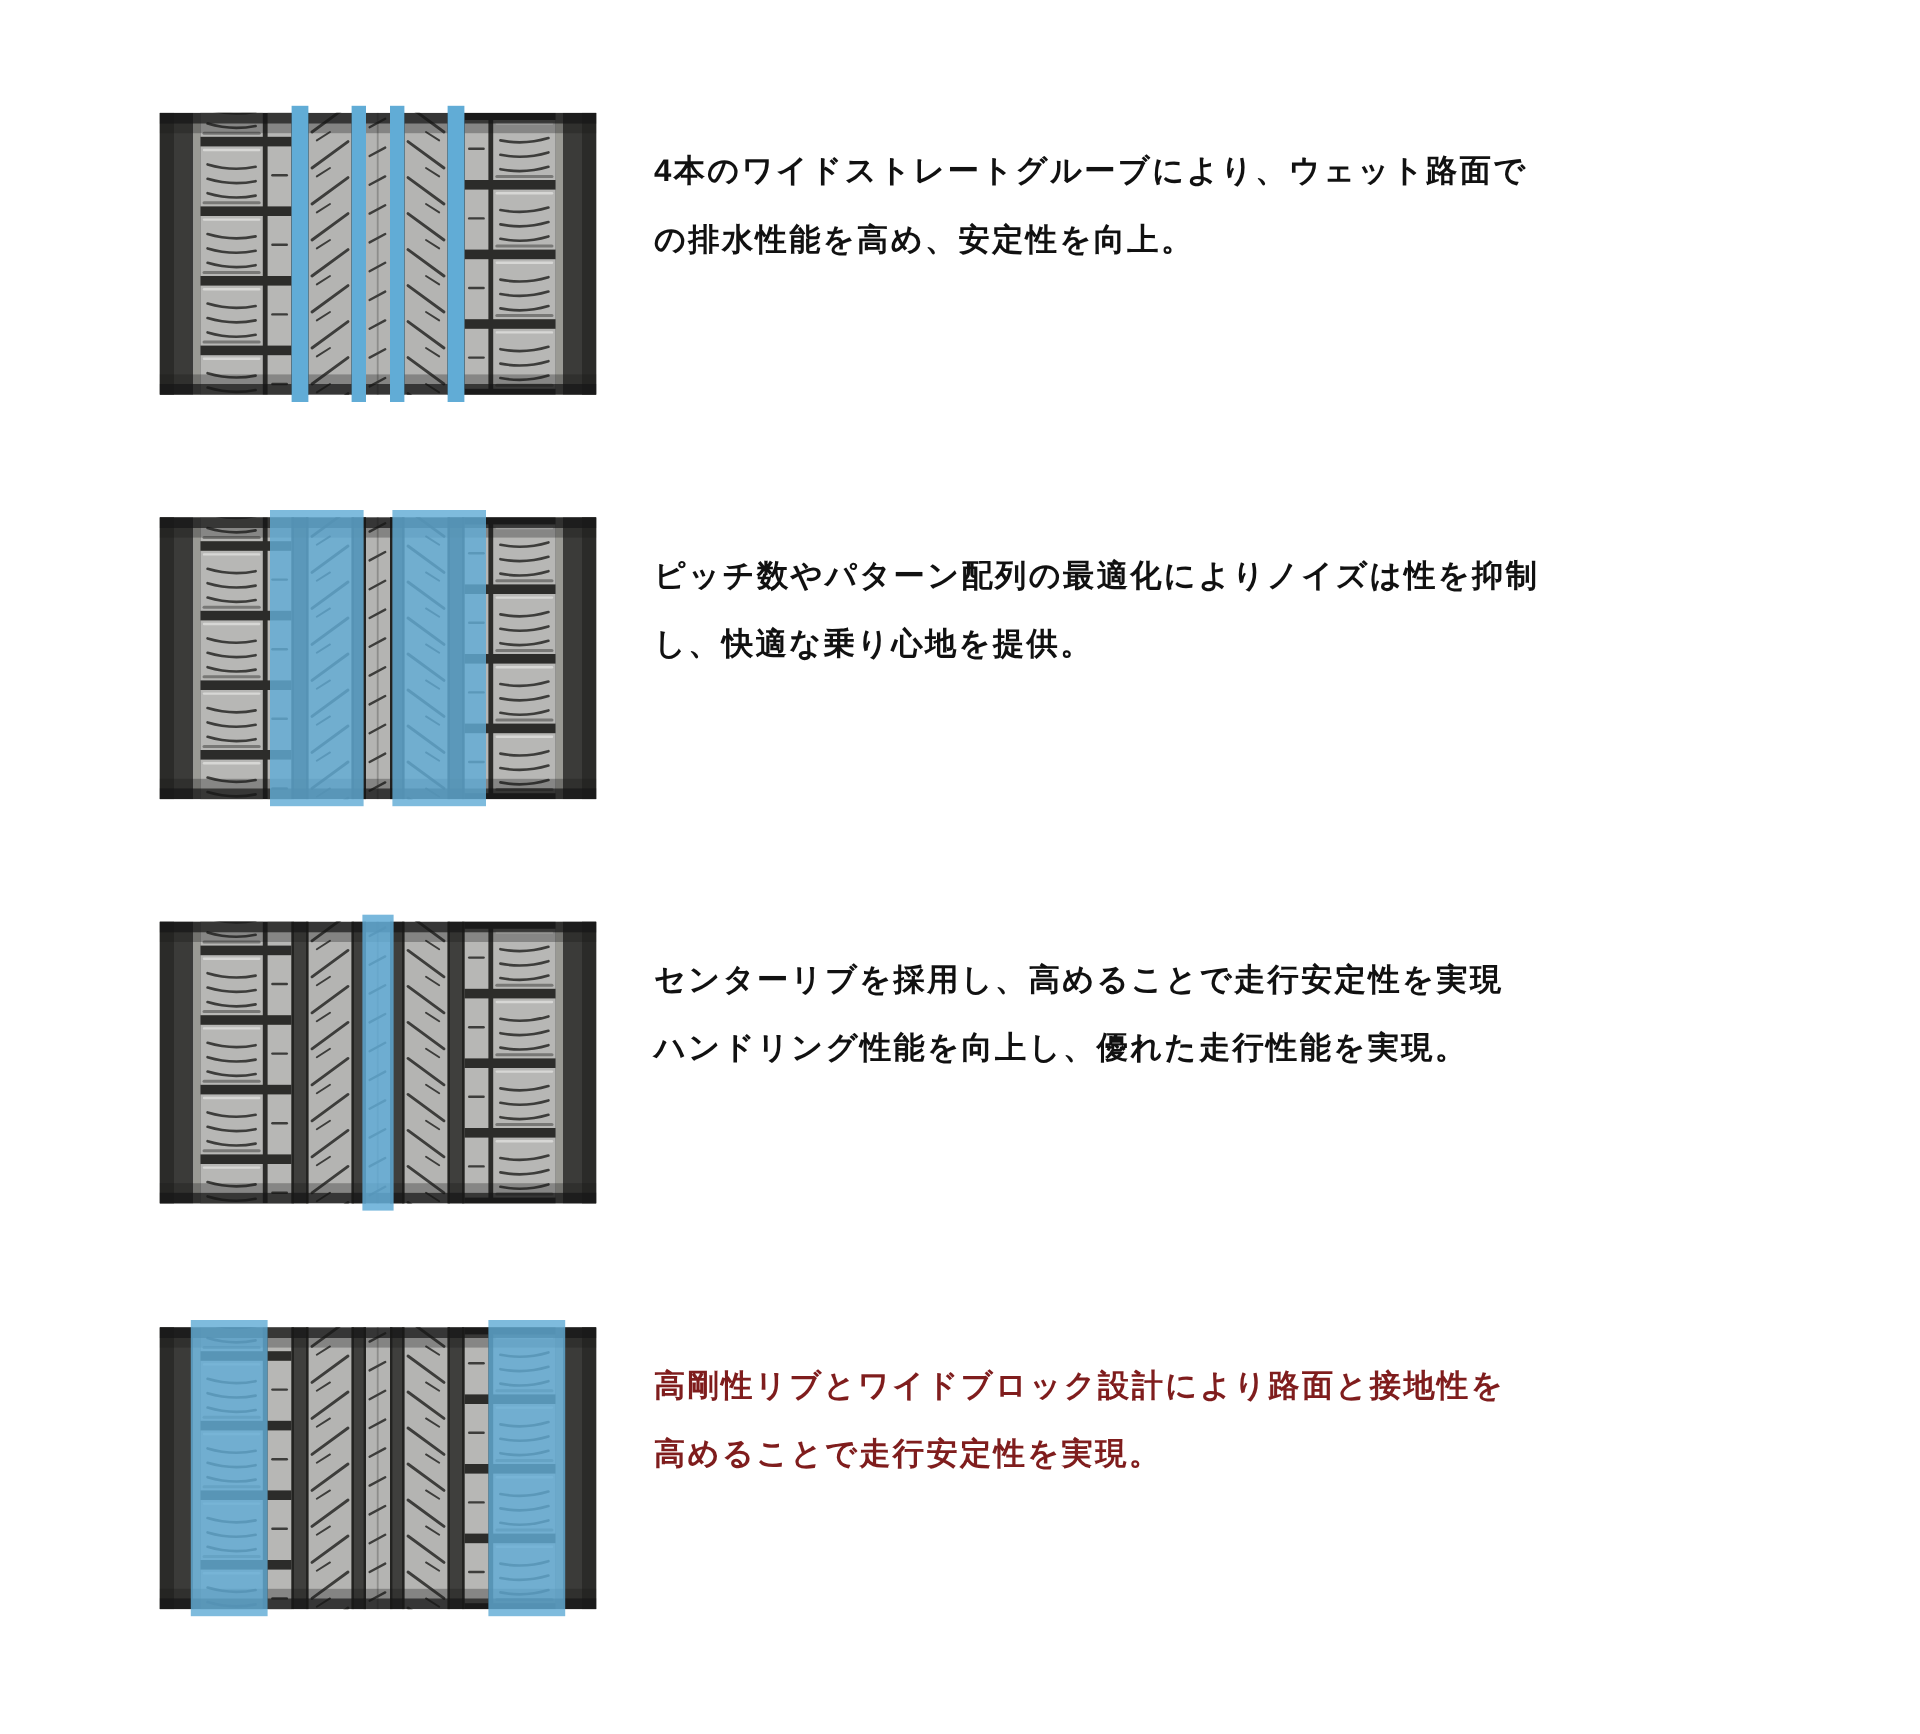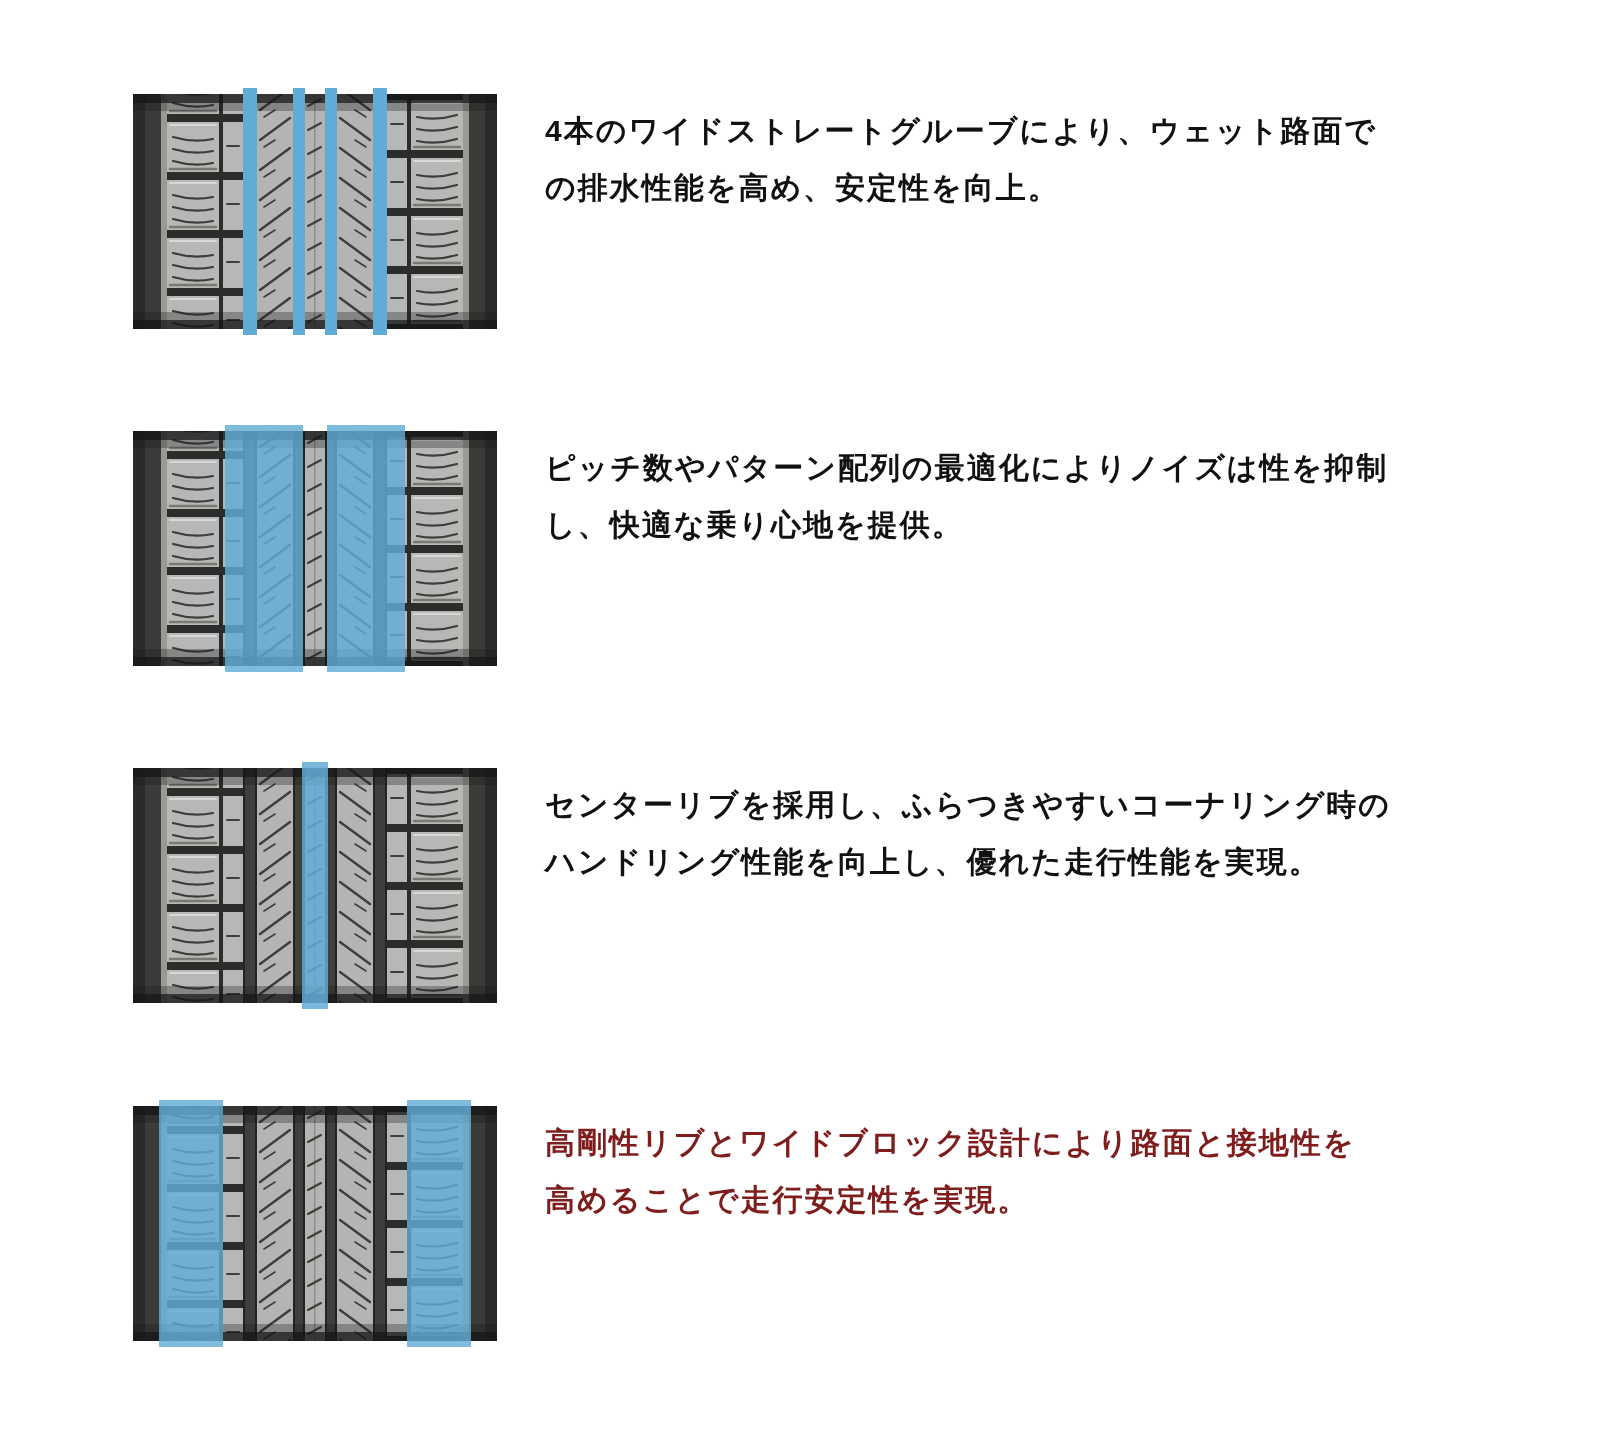--- a/index.html
+++ b/index.html
@@ -10,22 +10,22 @@
   }
   main{position:absolute;inset:0;}
   .feature-row{position:absolute;left:130px;width:1345px;height:247px;}
   .feature-row:nth-of-type(1){top:88px;}
   .feature-row:nth-of-type(2){top:425px;text-decoration:underline;}
   .feature-row:nth-of-type(3){top:762px;}
   .feature-row:nth-of-type(4){top:1100px;}
   .tire{position:absolute;left:3px;top:0;width:364px;height:247px;margin:0;}
   .tire svg{display:block;}
   .feature-text{
-    position:absolute;left:415px;top:14px;margin:0;width:900px;
-    font-weight:bold;font-size:30px;line-height:57px;letter-spacing:2px;
+    position:absolute;left:415px;top:26px;margin:0;width:900px;
+    font-weight:bold;font-size:26px;line-height:57px;letter-spacing:2px;
     color:#111111;white-space:pre-line;
   }
 </style>
 </head>
 <body>
 
 <main>
   <section class="feature-row">
     <figure class="tire">
         <svg viewBox="0 0 364 247" width="364" height="247" role="img">
@@ -524,21 +524,21 @@
             <rect x="240" y="6" width="2" height="235" fill="#232321"></rect>
             <rect x="252" y="6" width="2" height="235" fill="#232321"></rect>
             <rect x="0" y="6" width="364" height="9" fill="#161616" opacity="0.8"></rect>
             <rect x="0" y="15" width="364" height="8" fill="#161616" opacity="0.3"></rect>
             <rect x="0" y="232" width="364" height="9" fill="#161616" opacity="0.8"></rect>
             <rect x="0" y="224" width="364" height="8" fill="#161616" opacity="0.3"></rect>
           </g>
           <rect x="169" y="0" width="26" height="247" fill="#61acd6" opacity="0.85"></rect>
         </svg>
       </figure>
-    <p class="feature-text" style="color: rgb(17, 17, 17);">センターリブを採用し、ふらつきやすいコーナリング時の
+    <p class="feature-text" style="color: rgb(17, 17, 17);">センターリブを採用し、高めることで走行安定性を実現
 ハンドリング性能を向上し、優れた走行性能を実現。</p>
   </section>
   <section class="feature-row">
     <figure class="tire">
         <svg viewBox="0 0 364 247" width="364" height="247" role="img">
           <defs>
             <clipPath id="ph3">
               <rect x="0" y="6" width="364" height="235"></rect>
             </clipPath>
           </defs>

